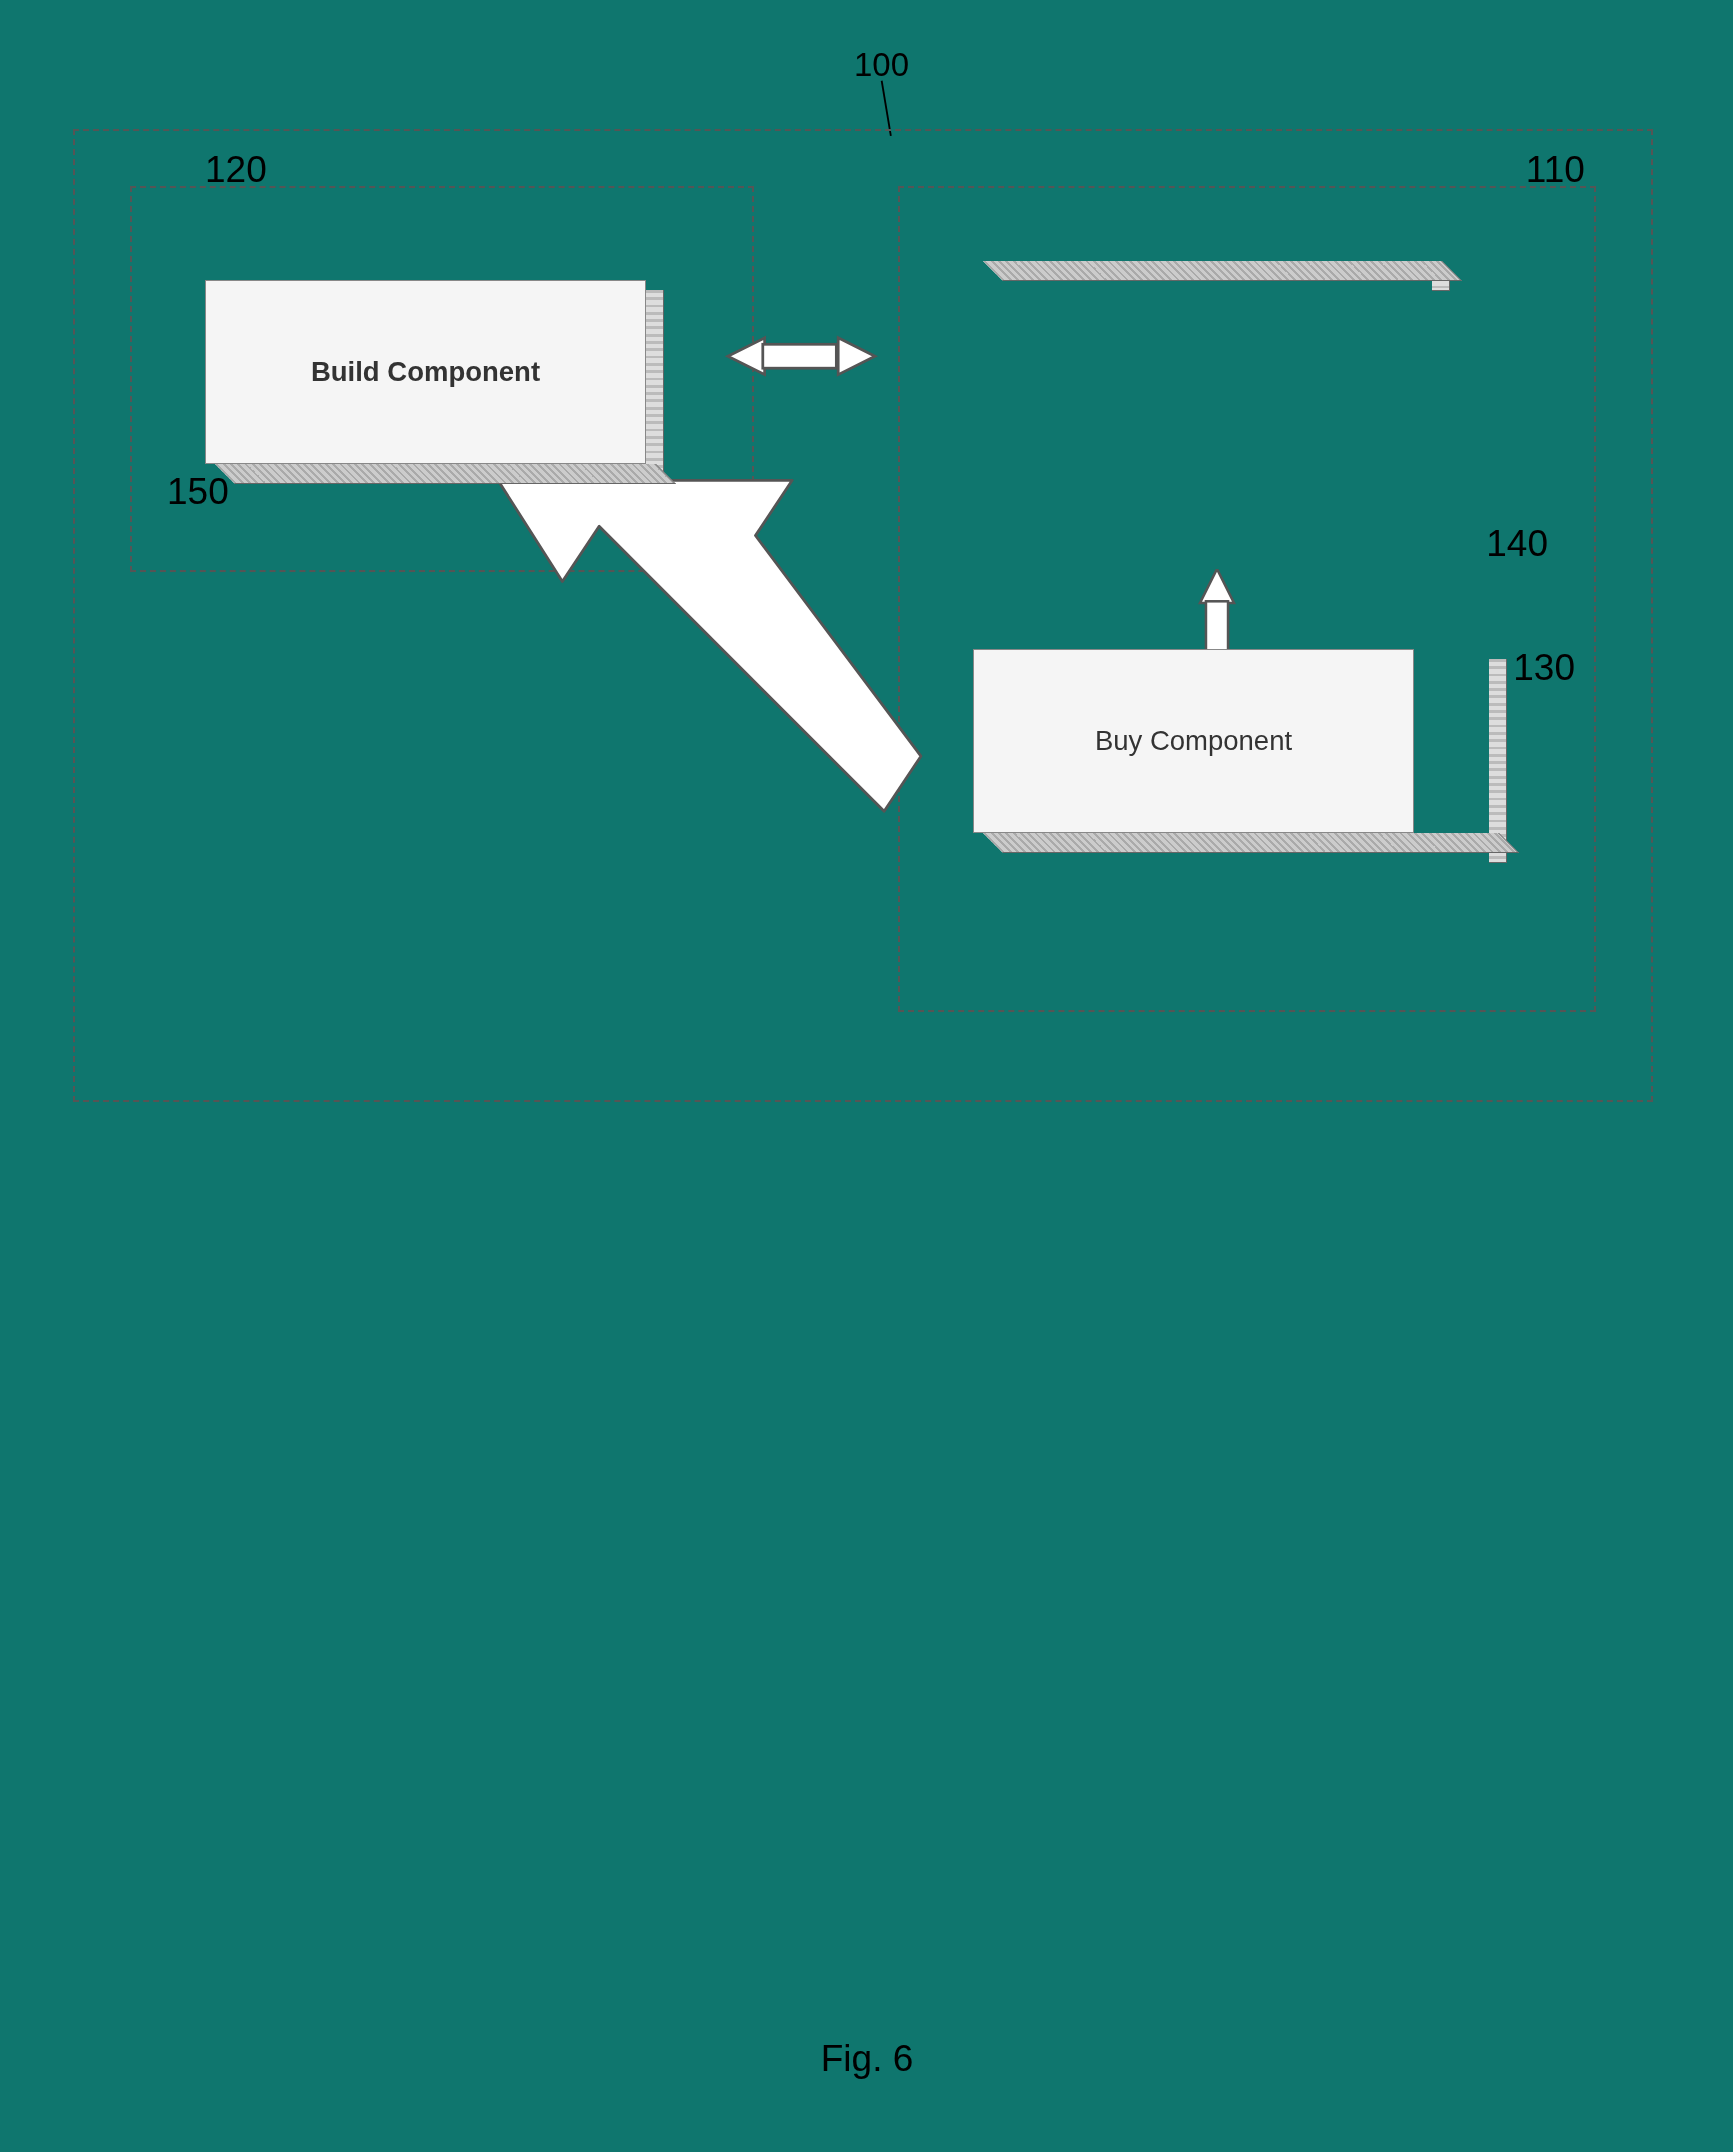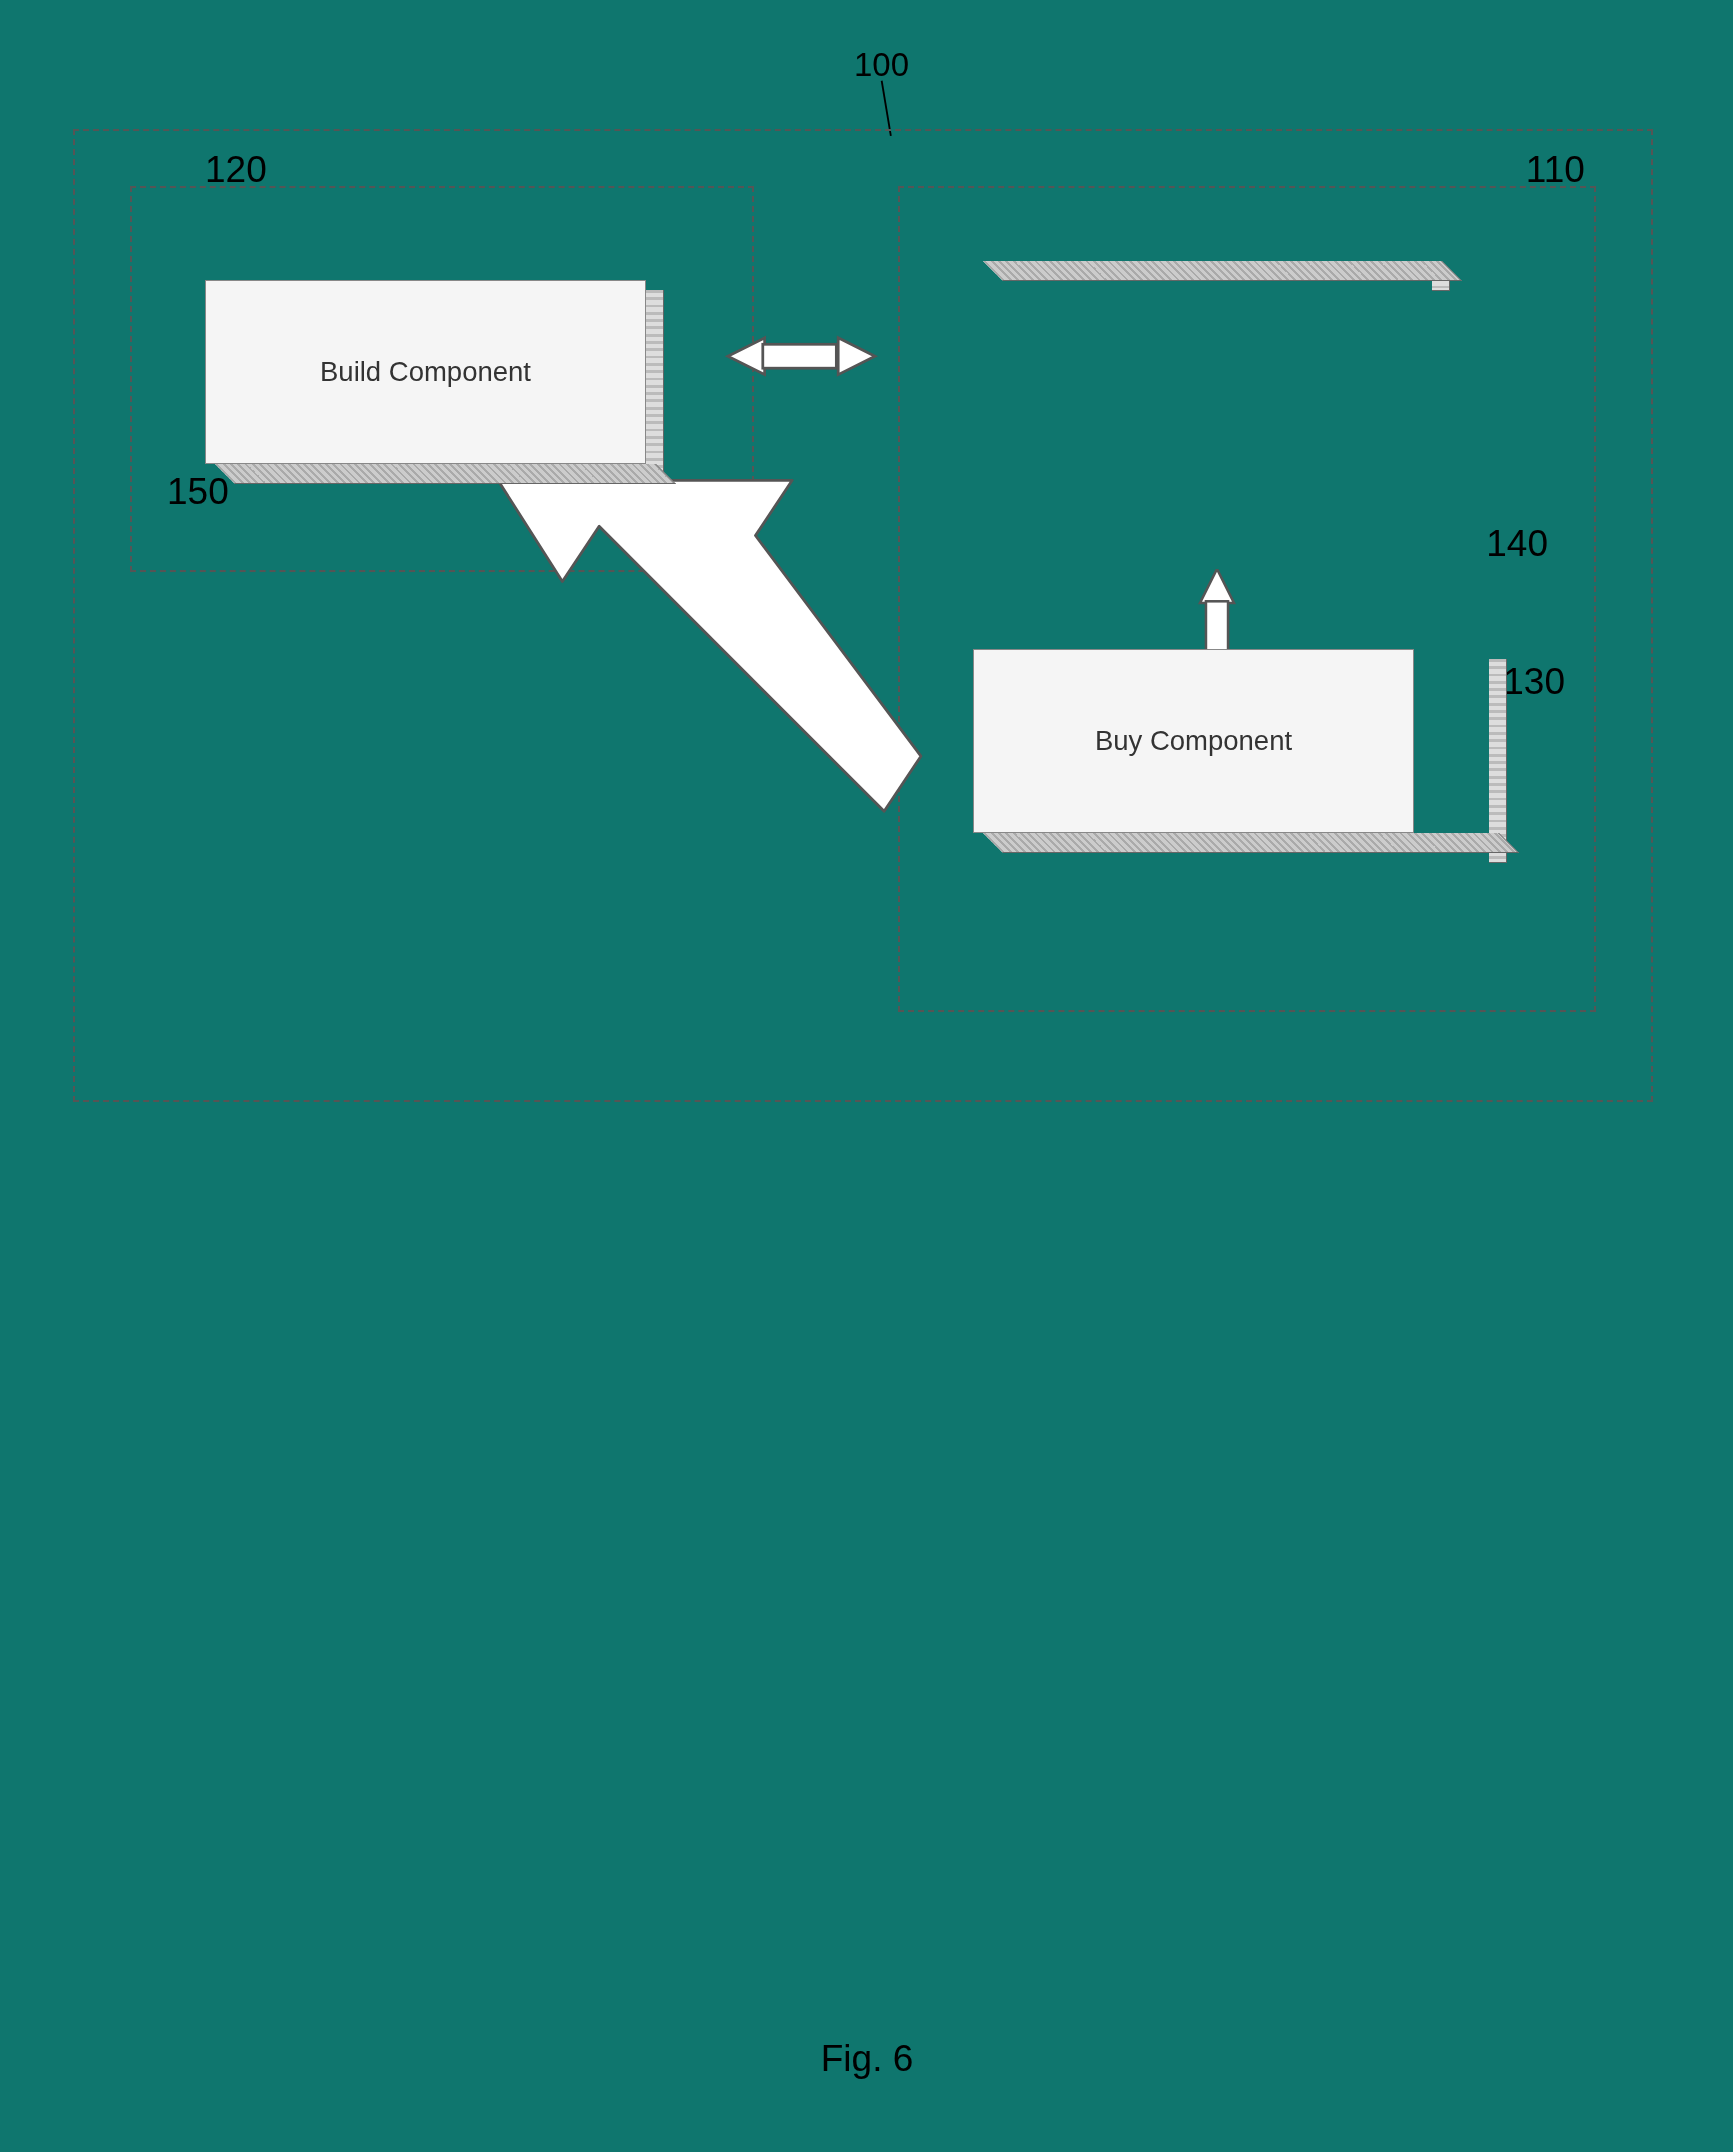--- a/index.html
+++ b/index.html
@@ -112,20 +112,21 @@
       border-right: 1.4px solid #666;
       border-bottom: 1.4px solid #666;
     }
 
     
     .build-component {
       position: absolute;
       top: 92px;
       left: 73px;
       width: 441px;
+      font-weight: bold;
     }
 
     
     .sell-component {
       position: absolute;
       top: 73px;
       left: 73px;
       width: 459px;
     }
 
@@ -198,21 +199,21 @@
         <svg width="64" height="129" viewBox="0 0 70 140">
 
           <polygon points="35,0 15,40 55,40" fill="white" stroke="#555" stroke-width="3"></polygon>
 
           <rect x="22" y="38" width="26" height="64" fill="white" stroke="#555" stroke-width="3"></rect>
 
           <polygon points="35,140 15,100 55,100" fill="white" stroke="#555" stroke-width="3"></polygon>
         </svg>
       </div>
 
-      <div class="num-label" style="top:459px; right:29px;margin-top:14px;">130</div>
+      <div class="num-label" style="top:459px; right:19px;">130</div>
 
       <div class="buy-component">
         <div class="box-3d" style="position:relative;">
           <div class="face-right"></div>
           <div class="face-front" style="width:441px;height:184px;">
             <span>Buy Component</span>
           </div>
           <div class="face-bottom" style="width:calc(100% - 0px);"></div>
         </div>
       </div>

